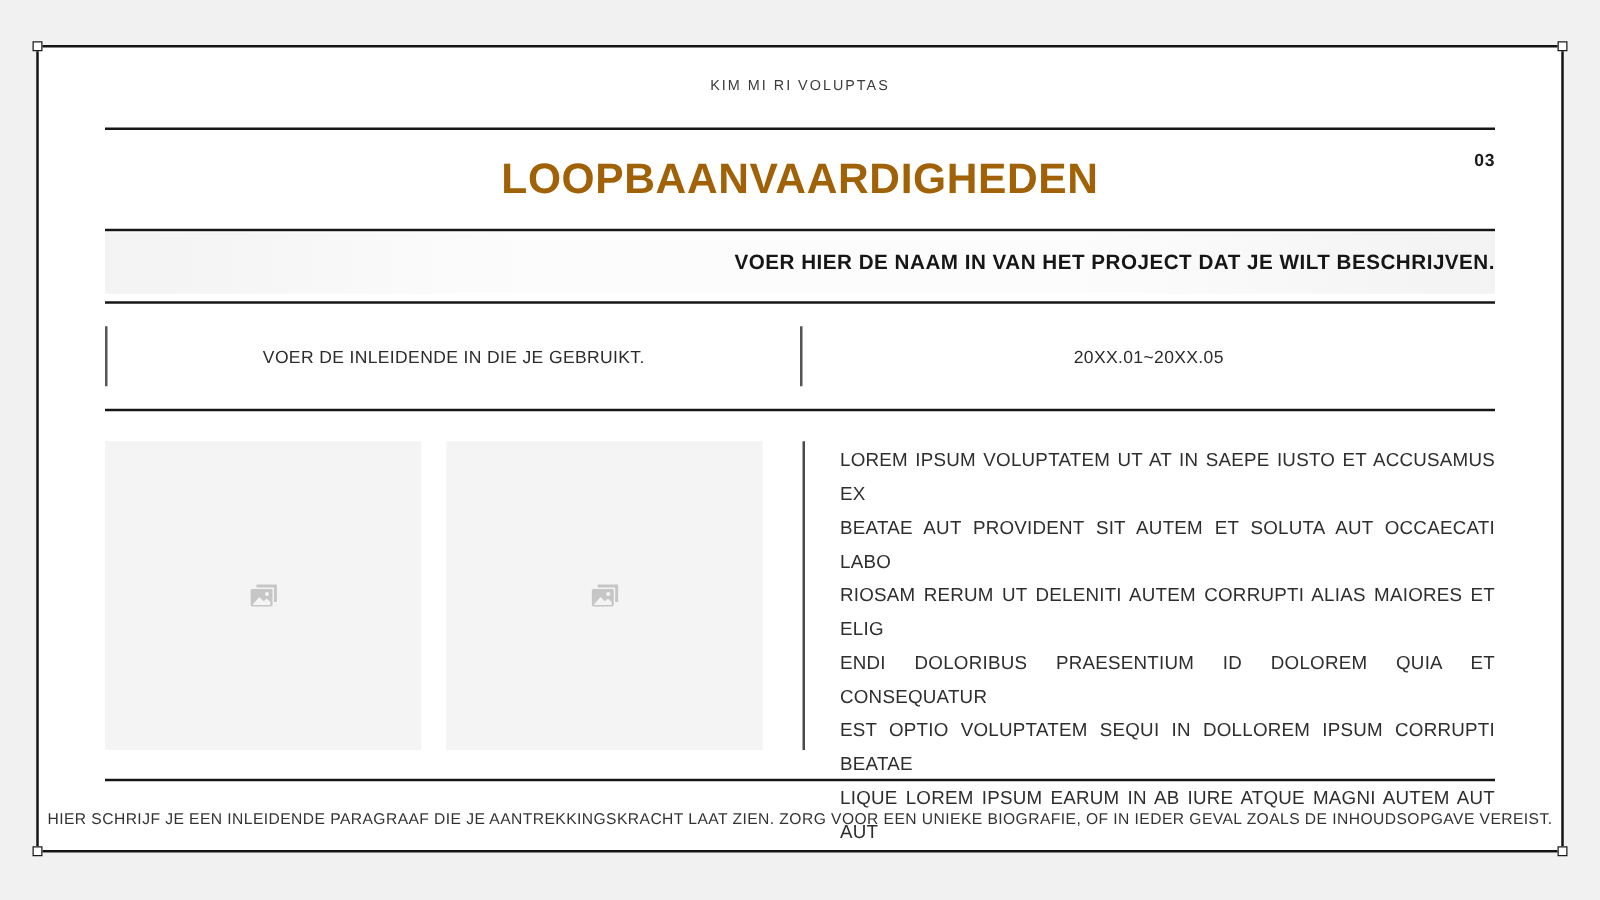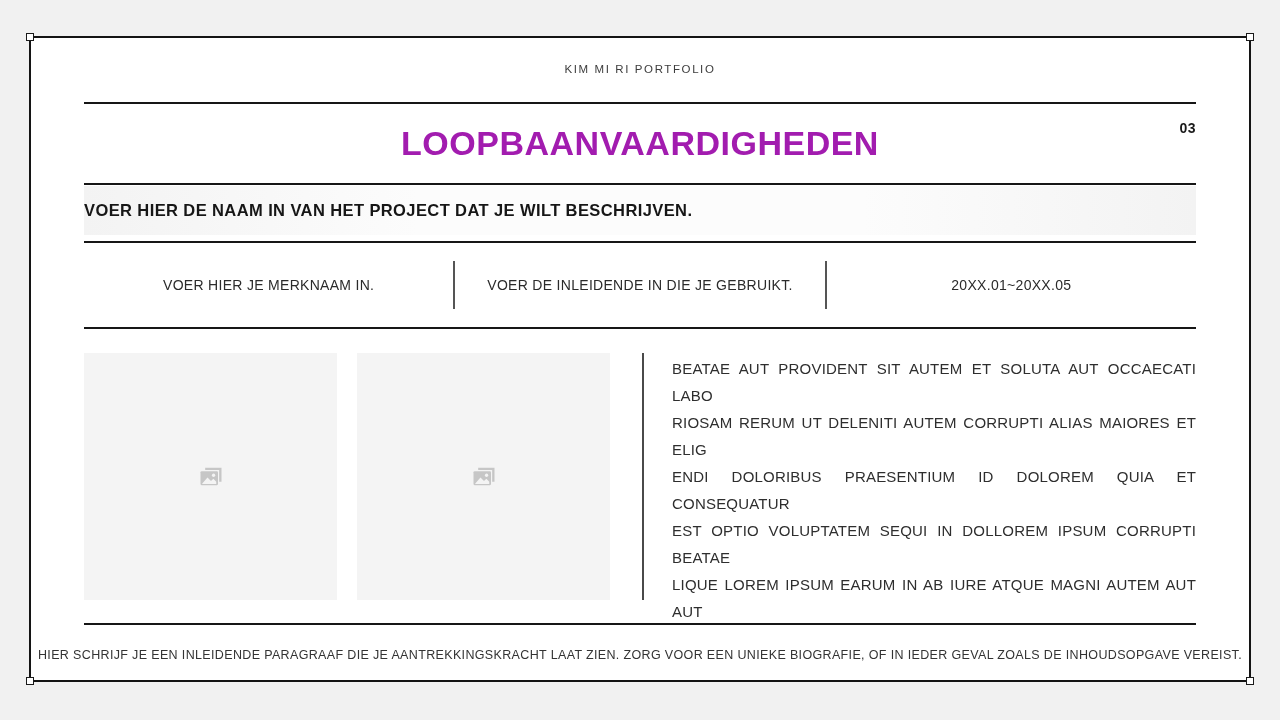--- a/index.html
+++ b/index.html
@@ -33,31 +33,31 @@
     color:#3d3d3d; font-weight:500;
   }
   .rule { height:2px; background:#161616; }
 
   .title-row {
     position:relative; height:79px;
     display:flex; align-items:center; justify-content:center;
   }
   .main-title {
     font-size:34px; font-weight:800; letter-spacing:0.5px;
-    color:#a21caf; white-space:nowrap;
+    color:#a16207; white-space:nowrap;
   }
   .page-num {
     position:absolute; right:0; top:16px;
     font-size:14px; font-weight:700; color:#1a1a1a;
     letter-spacing:0.5px;
   }
 
   .band {
     height:49px; margin-top:1px; margin-bottom:6px;
-    display:flex; align-items:center; justify-content:flex-start;
+    display:flex; align-items:center; justify-content:flex-end;
     background:linear-gradient(90deg,#f3f3f3 0%,#fcfcfc 30%,#fcfcfc 70%,#f3f3f3 100%);
   }
   .band-text {
     font-size:16.5px; font-weight:700; letter-spacing:0.4px;
     color:#161616; white-space:nowrap;
   }
 
   .meta-row {
     height:84px;
     display:flex; align-items:center;
@@ -104,39 +104,38 @@
 </style>
 </head>
 <body>
 
 <div class="card">
   <div class="handle tl"></div>
   <div class="handle tr"></div>
   <div class="handle bl"></div>
   <div class="handle br"></div>
 
-  <div class="brand">KIM MI RI PORTFOLIO</div>
+  <div class="brand">KIM MI RI VOLUPTAS</div>
 
   <div class="rule"></div>
 
   <div class="title-row">
     <div class="main-title">LOOPBAANVAARDIGHEDEN</div>
     <div class="page-num">03</div>
   </div>
 
   <div class="rule"></div>
 
   <div class="band">
     <div class="band-text">VOER HIER DE NAAM IN VAN HET PROJECT DAT JE WILT BESCHRIJVEN.</div>
   </div>
 
   <div class="rule"></div>
 
   <div class="meta-row">
-    <div class="meta-cell">VOER HIER JE MERKNAAM IN.</div>
     <div class="v-div"></div>
     <div class="meta-cell">VOER DE INLEIDENDE IN DIE JE GEBRUIKT.</div>
     <div class="v-div"></div>
     <div class="meta-cell">20XX.01~20XX.05</div>
   </div>
 
   <div class="rule"></div>
 
   <div class="media-row">
     <div class="ph-box">
@@ -150,20 +149,21 @@
     <div class="ph-box">
       <svg width="28" height="28" viewBox="0 0 24 24">
         <path d="M7 4 H21 V16 H19 V6 H7 Z" fill="#c6c6c6"></path>
         <rect x="3" y="7" width="15" height="12" rx="1" fill="#c6c6c6"></rect>
         <path d="M4.5 17.5 L9 12.5 L12 15.5 L14 13.5 L16.5 16 V18 H4.5 Z" fill="#f4f4f4"></path>
         <circle cx="14.2" cy="10.5" r="1.4" fill="#f4f4f4"></circle>
       </svg>
     </div>
     <div class="tall-div"></div>
     <div class="body-text">
+      <div class="body-line">LOREM IPSUM VOLUPTATEM UT AT IN SAEPE IUSTO ET ACCUSAMUS EX</div>
       <div class="body-line">BEATAE AUT PROVIDENT SIT AUTEM ET SOLUTA AUT OCCAECATI LABO</div>
       <div class="body-line">RIOSAM RERUM UT DELENITI AUTEM CORRUPTI ALIAS MAIORES ET ELIG</div>
       <div class="body-line">ENDI DOLORIBUS PRAESENTIUM ID DOLOREM QUIA ET CONSEQUATUR</div>
       <div class="body-line">EST OPTIO VOLUPTATEM SEQUI IN DOLLOREM IPSUM CORRUPTI BEATAE</div>
       <div class="body-line">LIQUE LOREM IPSUM EARUM IN AB IURE ATQUE MAGNI AUTEM AUT AUT</div>
 
     </div>
   </div>
 
   <div class="rule bottom-rule"></div>

